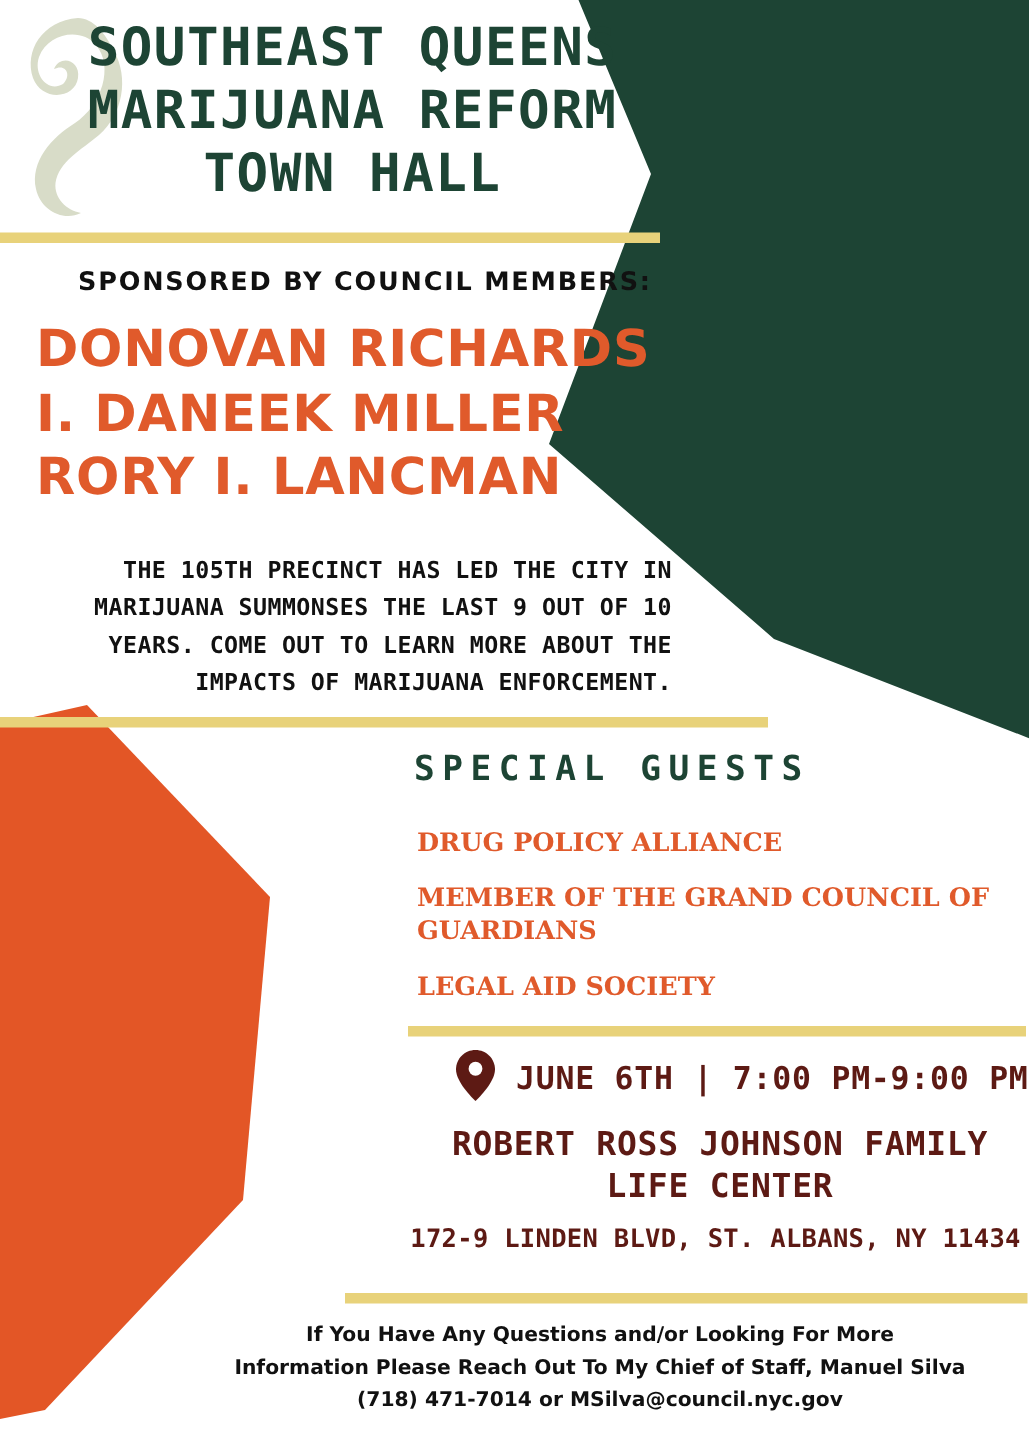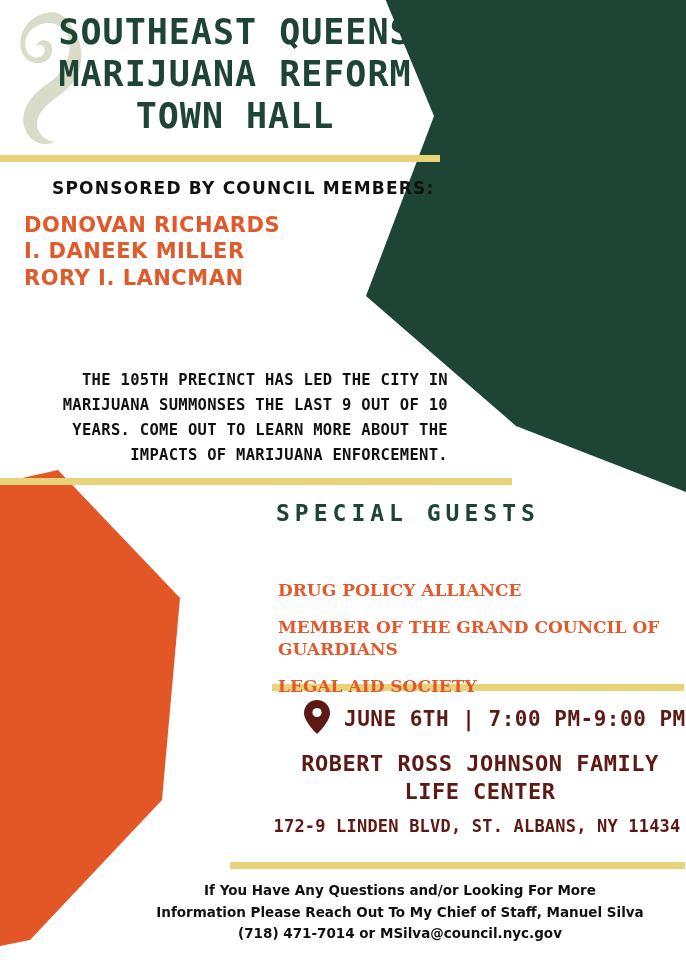--- a/index.html
+++ b/index.html
@@ -83,21 +83,21 @@
     font-weight: bold;
     font-size: 17px;
     letter-spacing: 1.2px;
     color: #111111;
     margin-bottom: 14px;
     margin-left: 28px;
   }
   .sponsor-name {
     font-family: "DejaVu Sans", sans-serif;
     font-weight: bold;
-    font-size: 21px;
+    font-size: 34px;
     letter-spacing: 0.5px;
     color: #e05a2b;
     line-height: 1.25;
   }
 
   
   #body-para {
     position: absolute;
     left: 28px;
     top: 368px;
@@ -123,21 +123,20 @@
     letter-spacing: 5px;
     color: #1d4434;
     z-index: 5;
   }
   #guests-list {
     position: absolute;
     left: 278px;
     top: 552px;
     width: 390px;
     z-index: 5;
-    margin-top: 28px;
   }
   .guest-item {
     font-family: "DejaVu Serif", serif;
     font-weight: bold;
     font-size: 17px;
     color: #e05a2b;
     line-height: 1.25;
     margin-bottom: 16px;
   }
 

